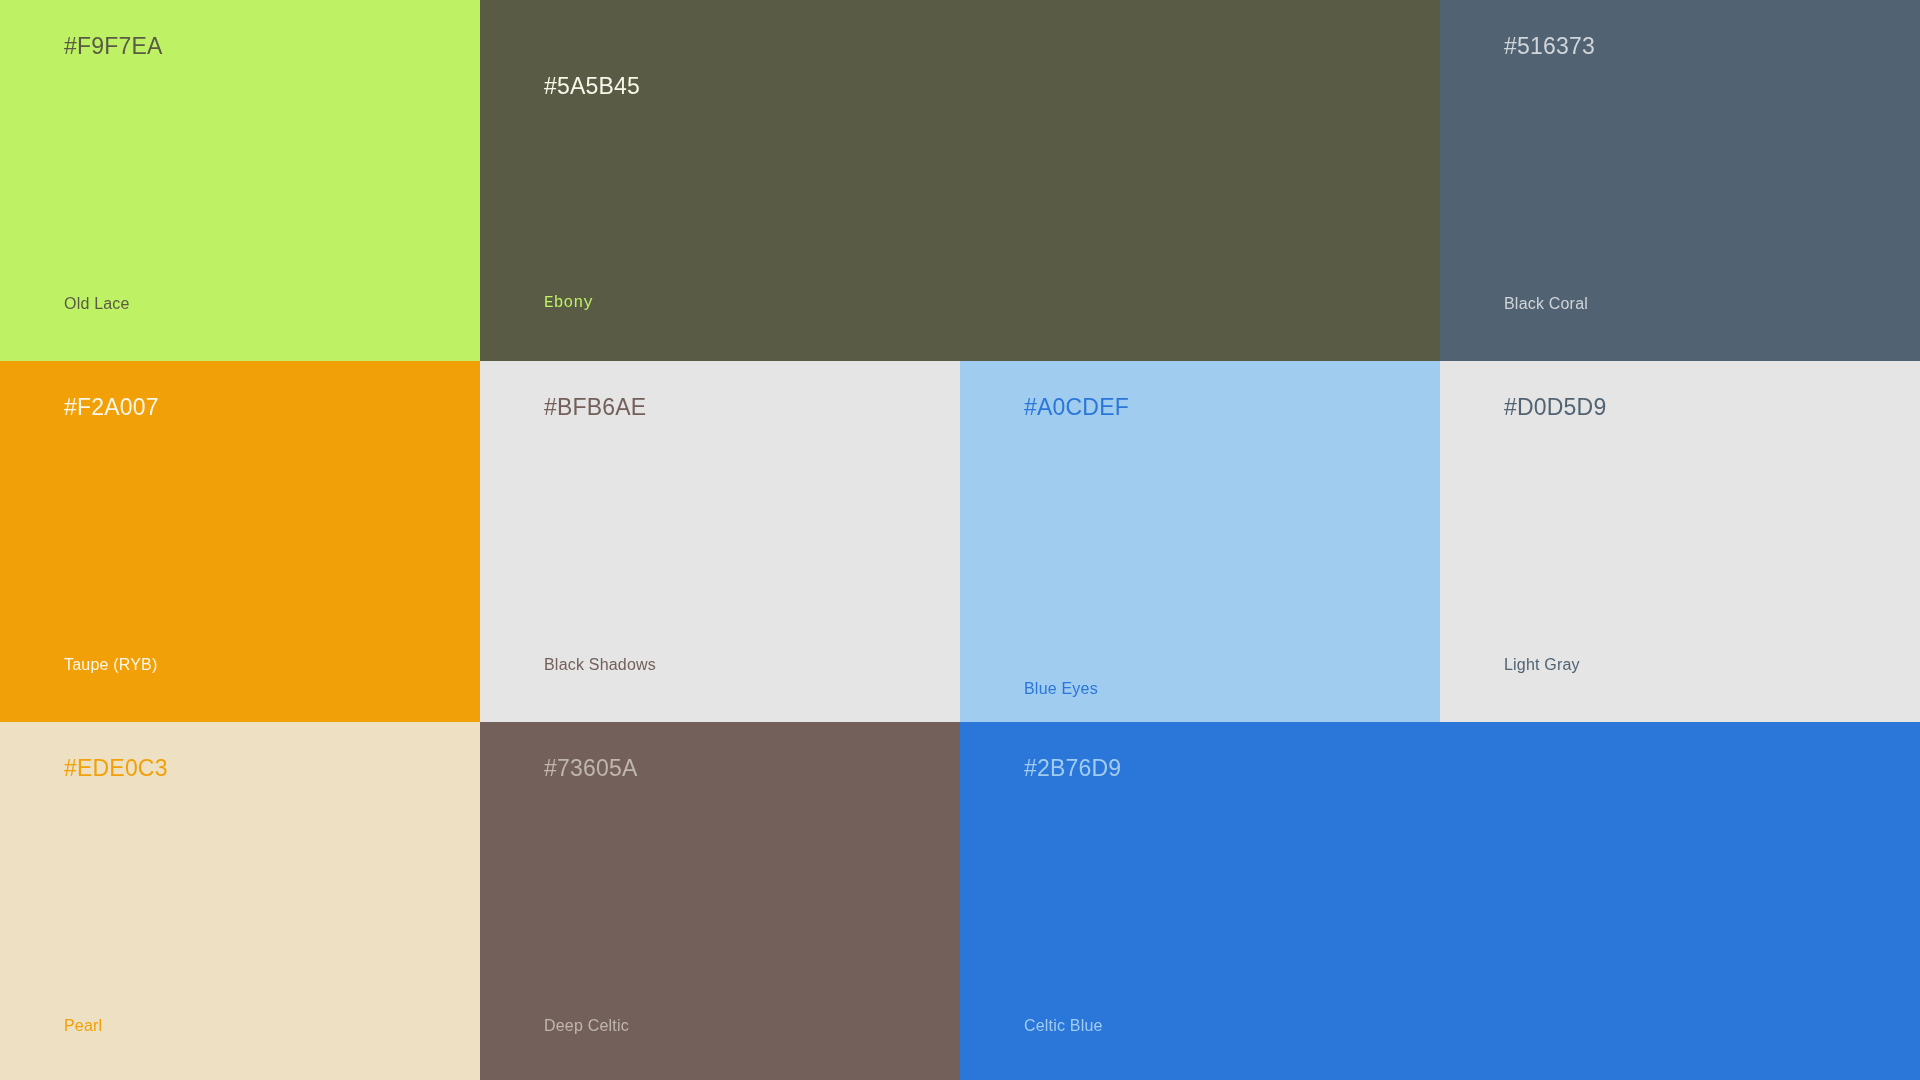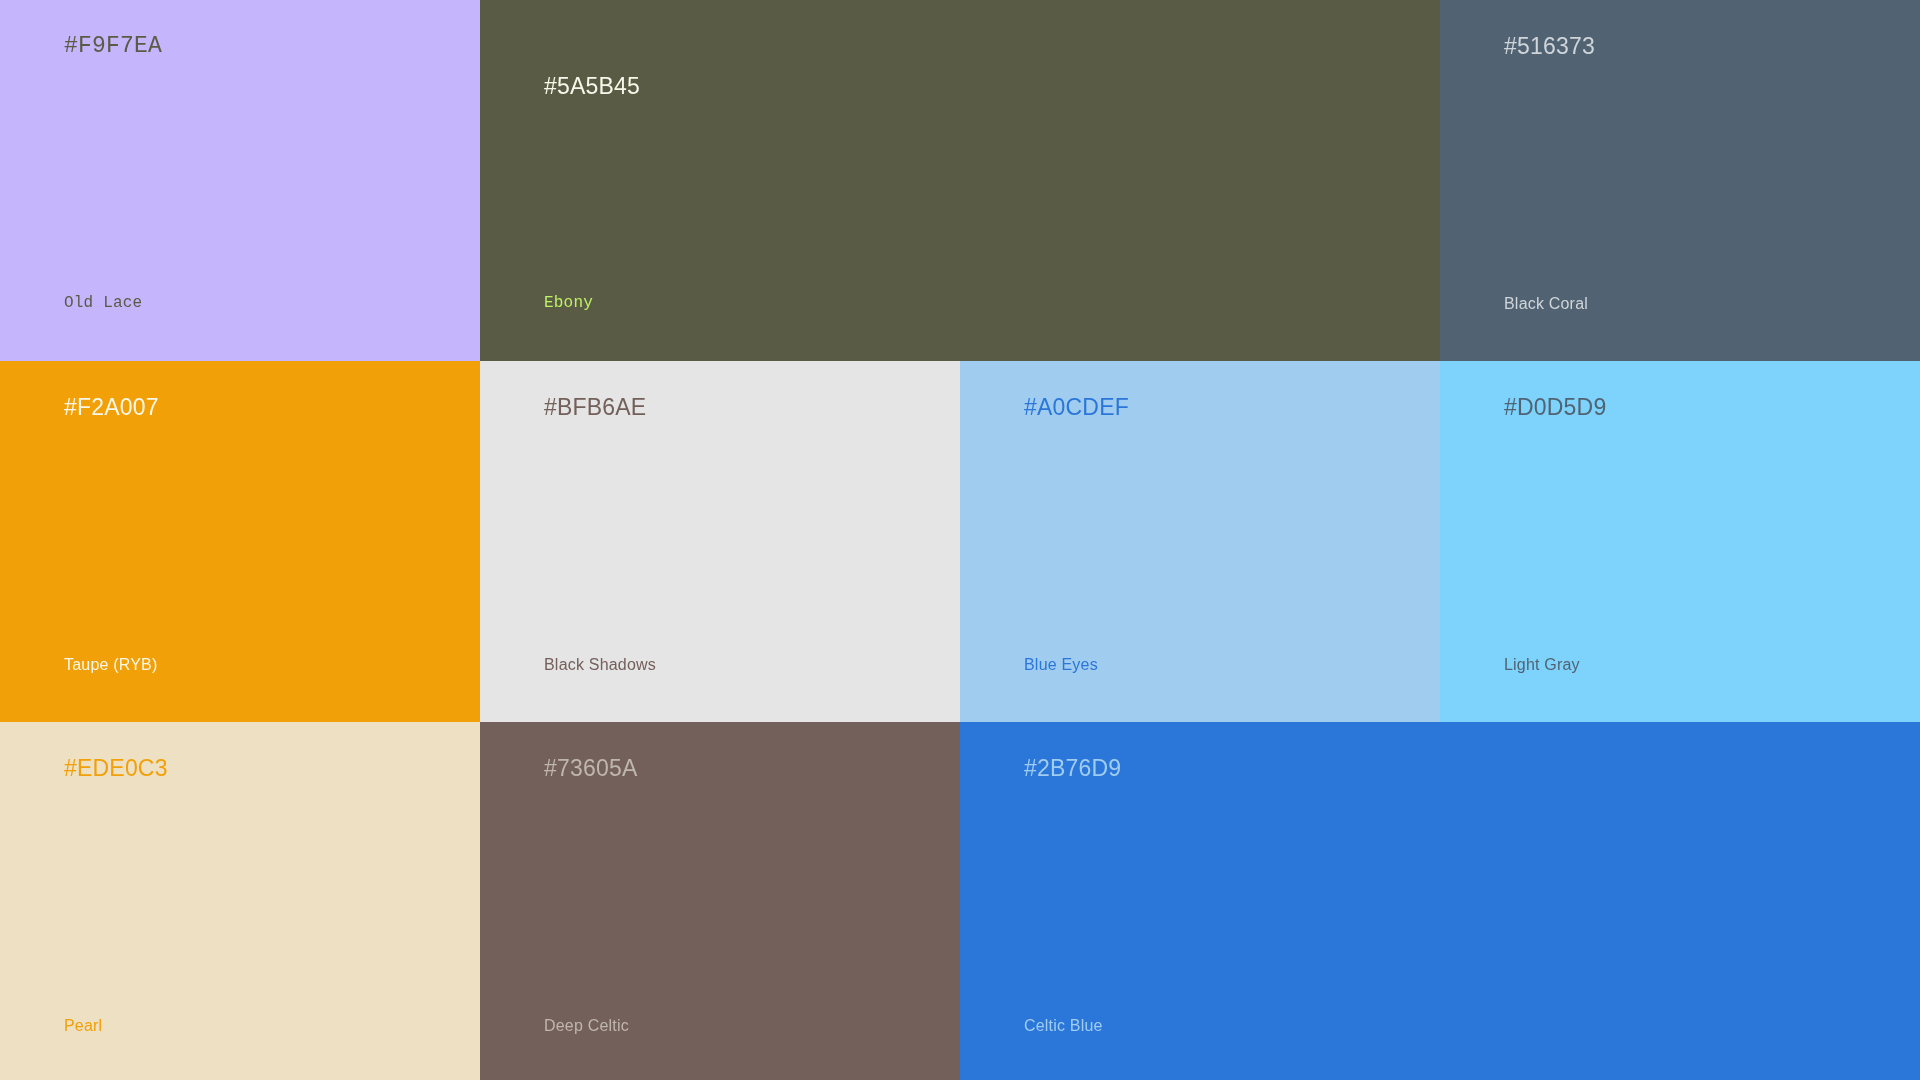--- a/index.html
+++ b/index.html
@@ -51,21 +51,21 @@
   }
 
   
   .span-2 { grid-column: span 2; }
 </style>
 </head>
 <body>
 
 <div id="palette-grid">
 
-<div class="swatch" style="background: #c4b5fd; font-family: Liberation Mono, monospace;">
+<div class="swatch" style="background: #bef264;">
       <span class="swatch-hex" style="color: rgb(90, 91, 69);">#F9F7EA</span>
       <span class="swatch-name" style="color: rgb(90, 91, 69);">Old Lace</span>
     </div>
     <div class="swatch span-2" style="background: rgb(90, 91, 69);">
       <span class="swatch-hex" style="color: rgb(249, 247, 234); margin-top: 40px;">#5A5B45</span>
       <span class="swatch-name" style="color: #bef264; font-family: Liberation Mono, monospace;">Ebony</span>
     </div>
     <div class="swatch" style="background: rgb(81, 99, 115);">
       <span class="swatch-hex" style="color: rgb(208, 213, 217);">#516373</span>
       <span class="swatch-name" style="color: rgb(208, 213, 217);">Black Coral</span>
@@ -73,23 +73,23 @@
     <div class="swatch" style="background: rgb(242, 160, 7);">
       <span class="swatch-hex" style="color: rgb(249, 247, 234); text-align: center;">#F2A007</span>
       <span class="swatch-name" style="color: rgb(249, 247, 234);">Taupe (RYB)</span>
     </div>
     <div class="swatch" style="background: #e5e5e5;">
       <span class="swatch-hex" style="color: rgb(115, 96, 90);">#BFB6AE</span>
       <span class="swatch-name" style="color: rgb(115, 96, 90);">Black Shadows</span>
     </div>
     <div class="swatch" style="background: rgb(160, 205, 239);">
       <span class="swatch-hex" style="color: rgb(43, 118, 217);">#A0CDEF</span>
-      <span class="swatch-name" style="color: rgb(43, 118, 217);">Blue Eyes</span>
+      <span class="swatch-name" style="color: rgb(43, 118, 217); margin-top: 24px;">Blue Eyes</span>
     </div>
-    <div class="swatch" style="background: #7dd3fc;">
+    <div class="swatch" style="background: #e5e5e5;">
       <span class="swatch-hex" style="color: rgb(81, 99, 115);">#D0D5D9</span>
       <span class="swatch-name" style="color: rgb(81, 99, 115);">Light Gray</span>
     </div>
     <div class="swatch" style="background: rgb(237, 224, 195);">
       <span class="swatch-hex" style="color: rgb(242, 160, 7);">#EDE0C3</span>
       <span class="swatch-name" style="color: rgb(242, 160, 7);">Pearl</span>
     </div>
     <div class="swatch" style="background: rgb(115, 96, 90);">
       <span class="swatch-hex" style="color: rgb(191, 182, 174);">#73605A</span>
       <span class="swatch-name" style="color: rgb(191, 182, 174);">Deep Celtic</span>

